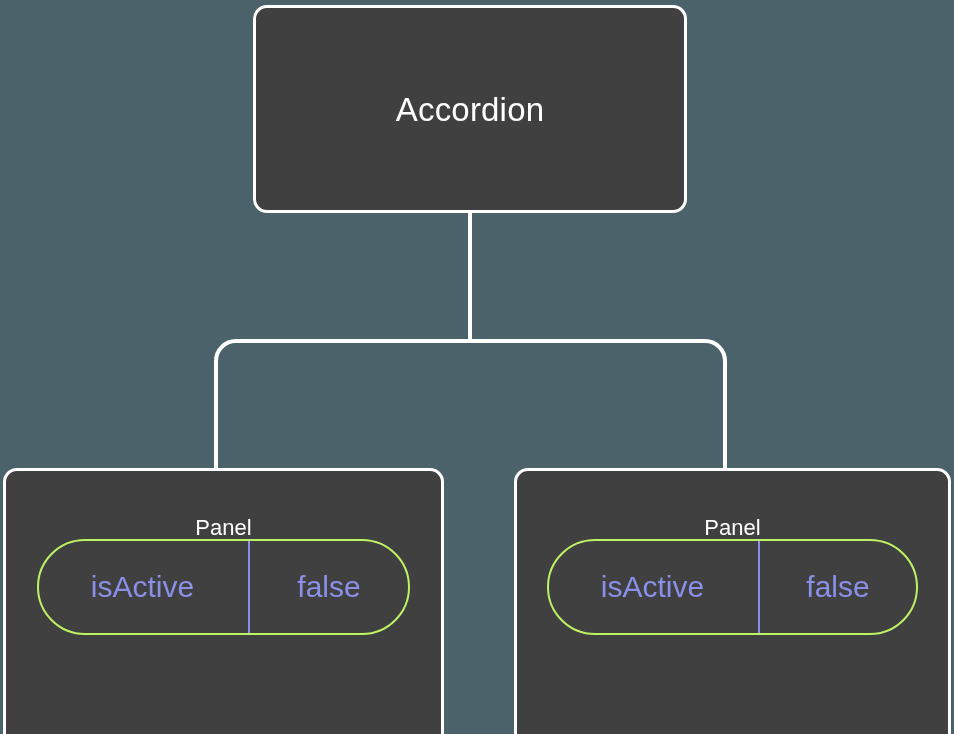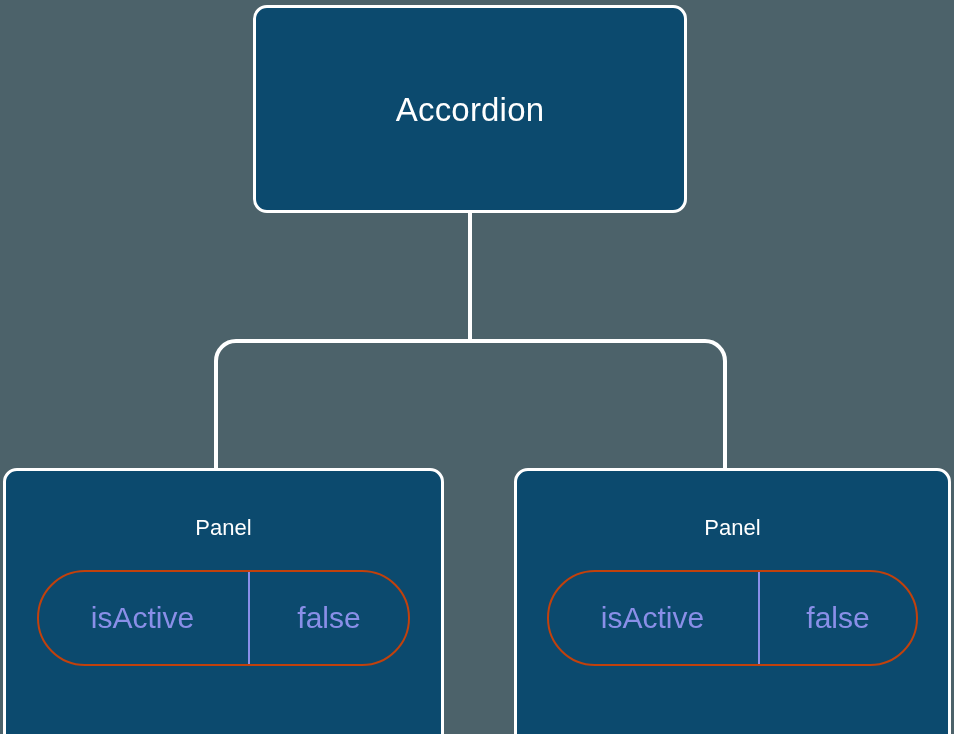--- a/index.html
+++ b/index.html
@@ -28,21 +28,21 @@
     left: 0;
     top: 0;
     width: 954px;
     height: 734px;
     pointer-events: none;
   }
 
   
   .node {
     position: absolute;
-    background: #0c4a6e;
+    background: #404040;
     border: 3px solid #ffffff;
     border-radius: 12px;
     display: flex;
     flex-direction: column;
     align-items: center;
   }
 
   
   .node--root {
     left: 253px;
@@ -76,22 +76,21 @@
     font-weight: 400;
     line-height: 1;
     white-space: nowrap;
   }
 
   
   .prop-pill {
     display: flex;
     align-items: stretch;
     height: 96px;
-    margin-top: 31px;
-    border: 2px solid #c2410c;
+    border: 2px solid #bef264;
     border-radius: 48px;
     overflow: hidden;
   }
 
   .node--panel.left  .prop-pill { width: 373px; }
   .node--panel.right .prop-pill { width: 371px; }
 
   .prop-key,
   .prop-val {
     display: flex;

